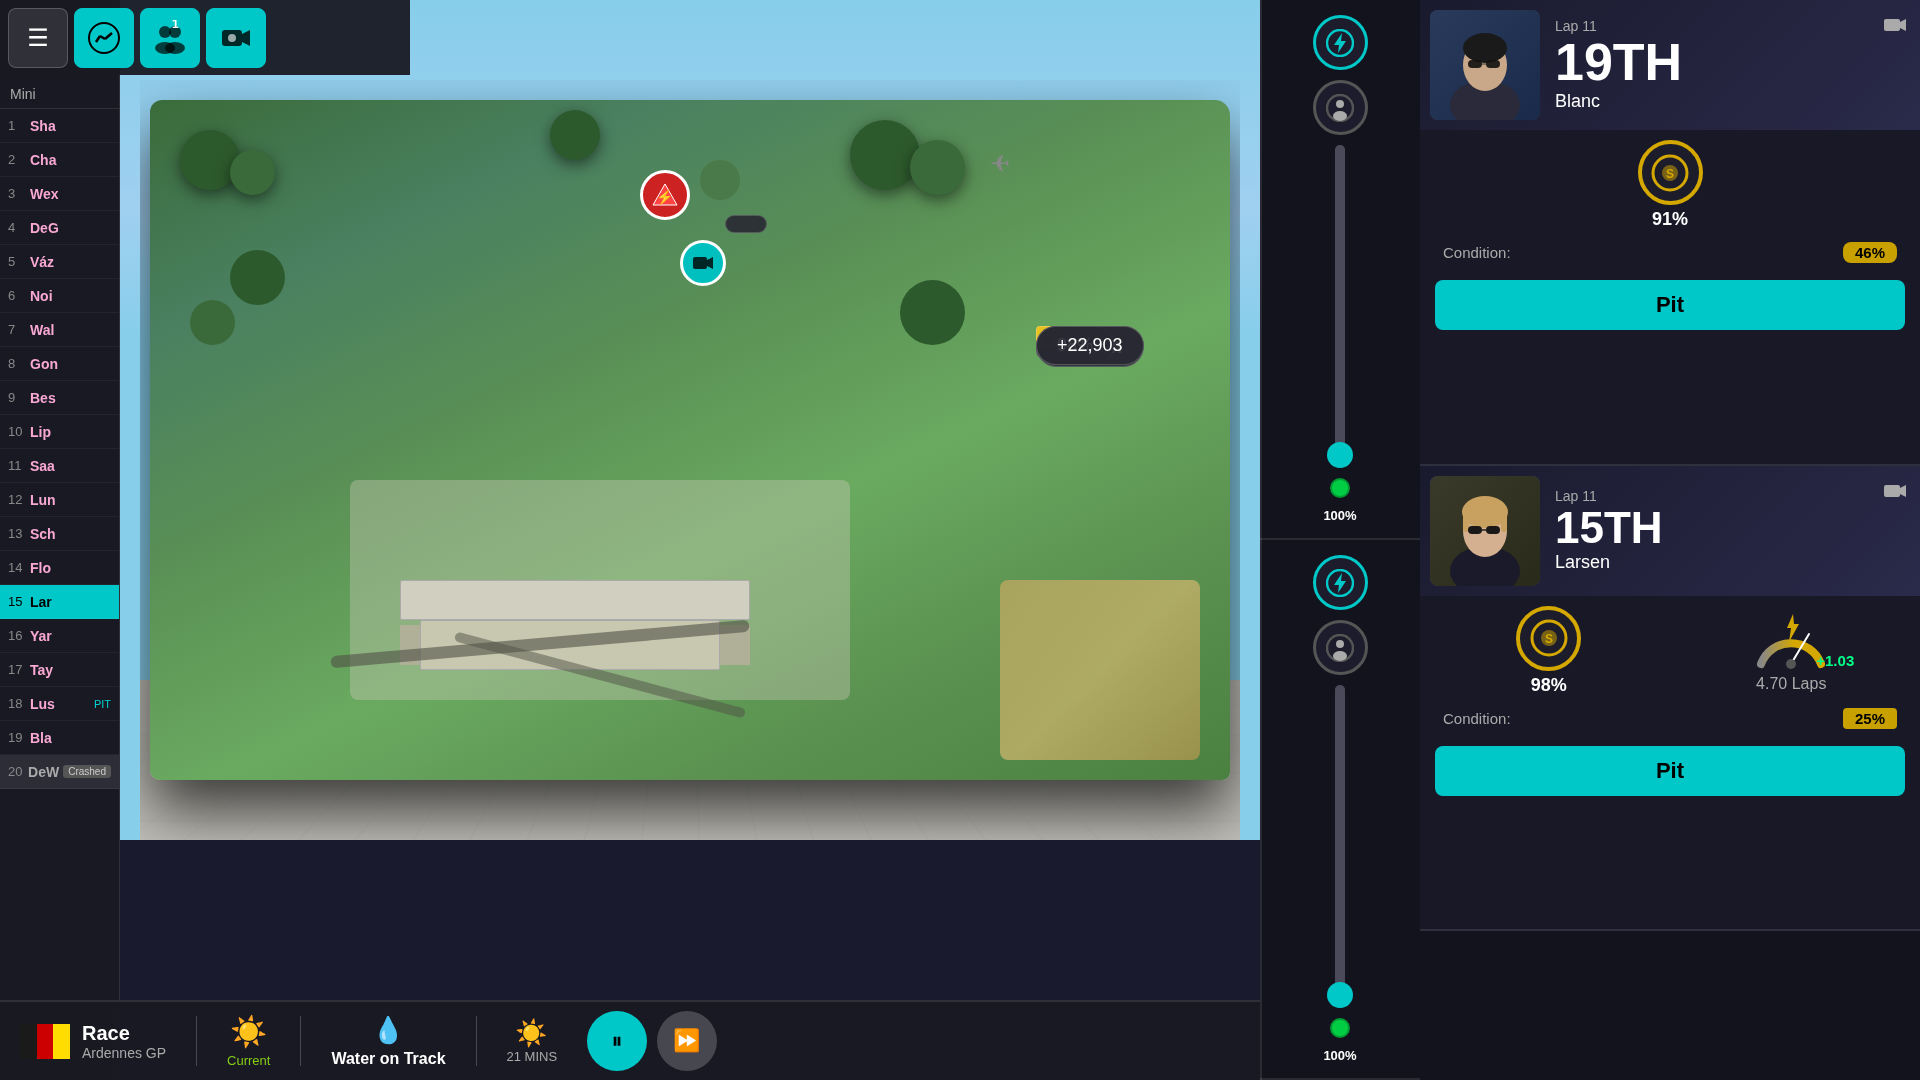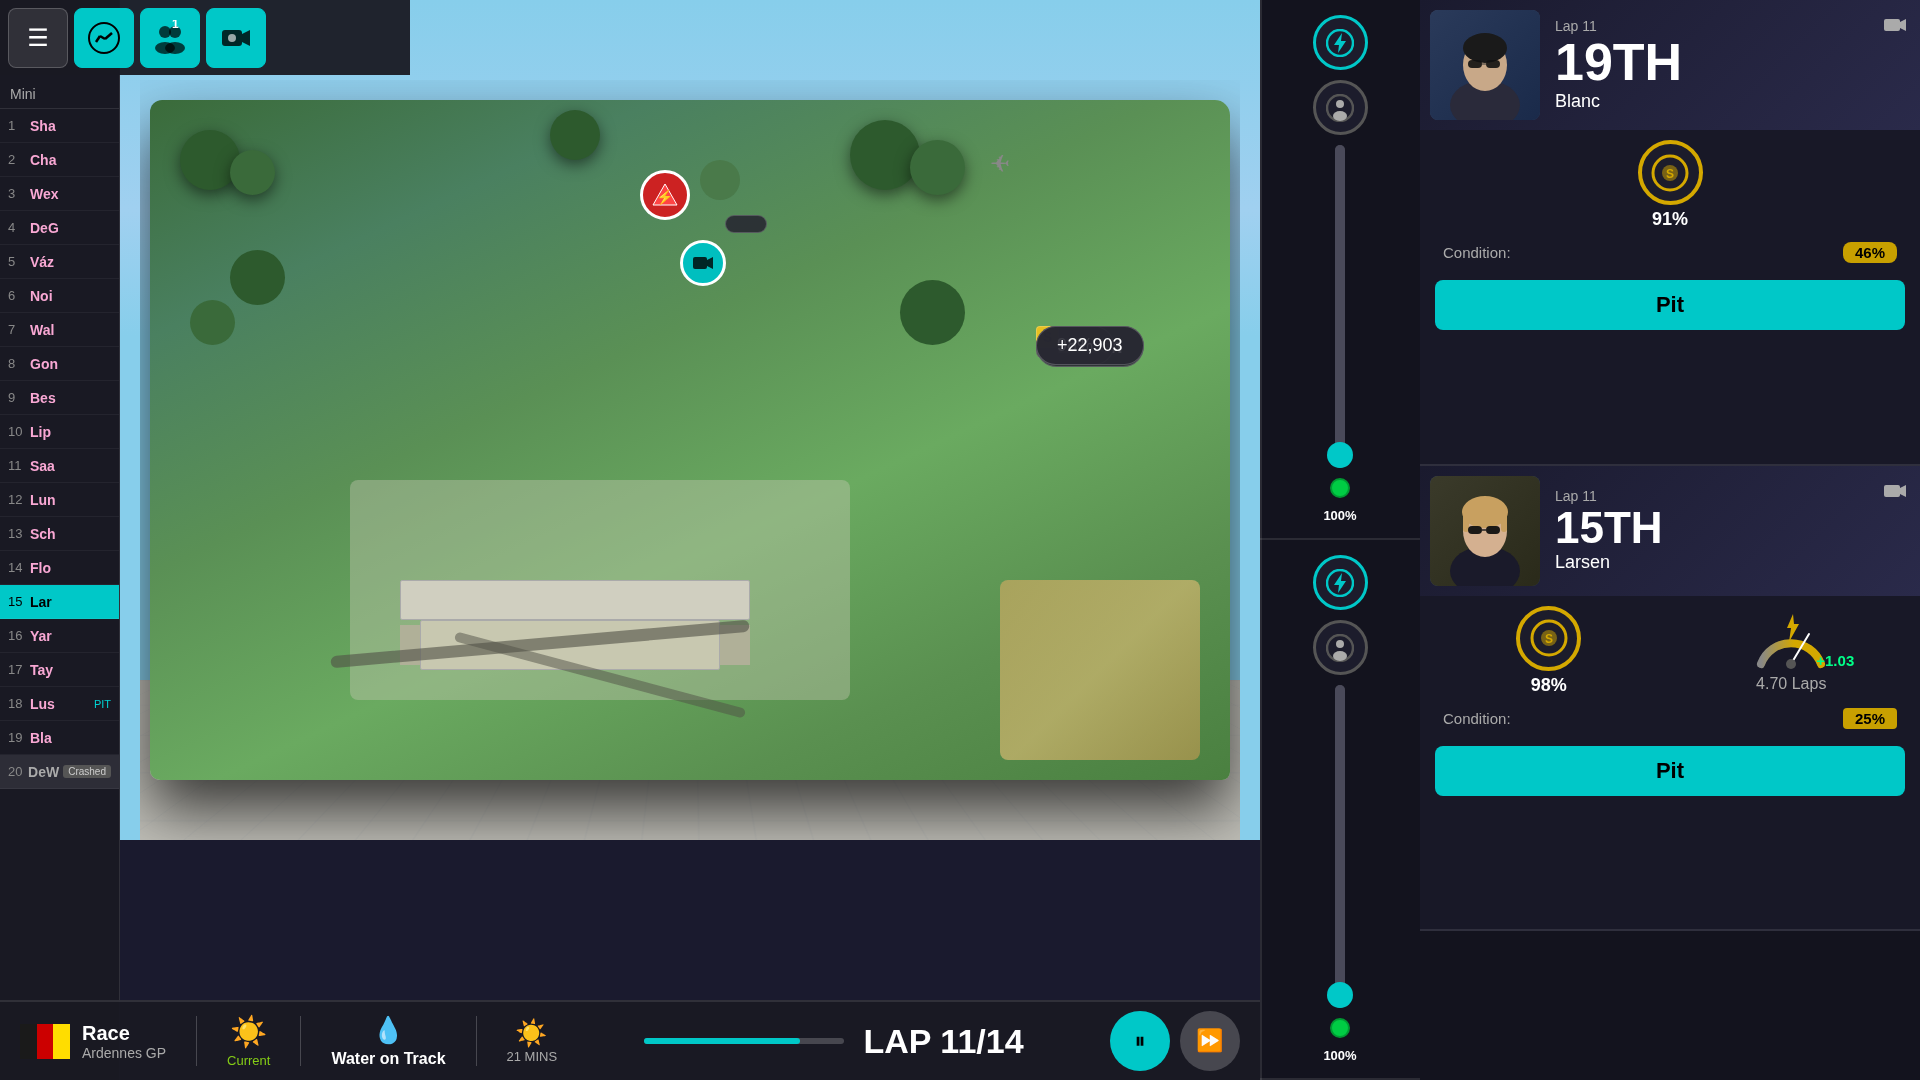--- a/index.html
+++ b/index.html
@@ -718,26 +718,20 @@
     <span style="color:white;font-size:16px;font-weight:bold;">Water on Track</span>
   </div>
 
   <div class="bottom-divider"></div>
 
   <div class="time-section">
     <span style="font-size:26px;">☀️</span>
     <span style="color:#aaa;font-size:13px;">21 MINS</span>
   </div>
 
-  <div style="flex:1;display:flex;align-items:center;justify-content:center;gap:20px;">
-    <div style="width:200px;height:6px;background:rgba(255,255,255,0.2);border-radius:3px;position:relative;">
-      <div style="position:absolute;left:0;top:0;width:78%;height:100%;background:#00c8c8;border-radius:3px;"></div>
-    </div>
-    <span style="color:white;font-size:34px;font-weight:bold;">LAP 11/14</span>
-  </div>
 
   <div class="play-controls">
     <button class="ctrl-btn pause">
       <span>⏸</span>
     </button>
     <button class="ctrl-btn ff">
       <span>⏩</span>
     </button>
   </div>
 </div>

